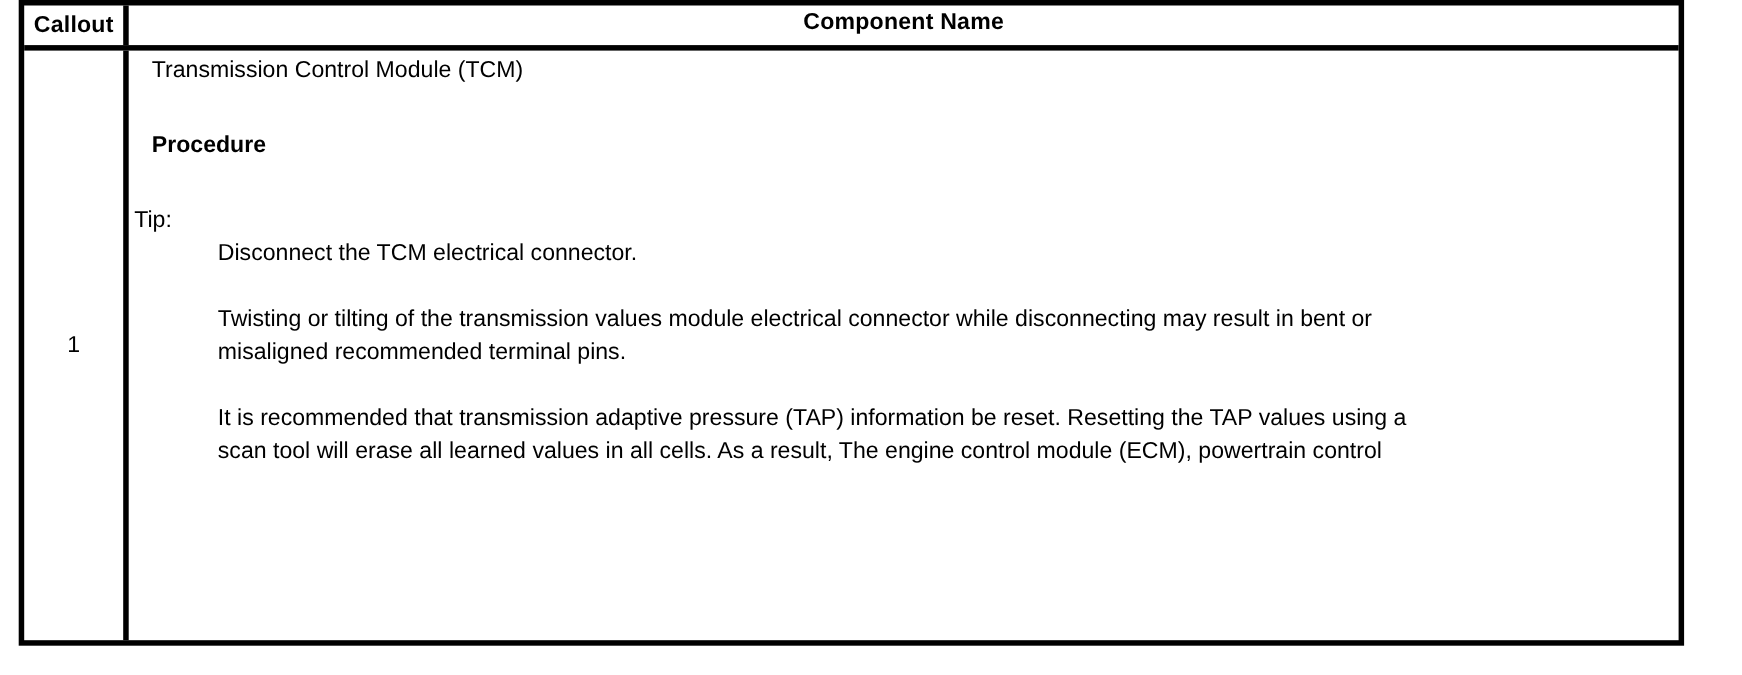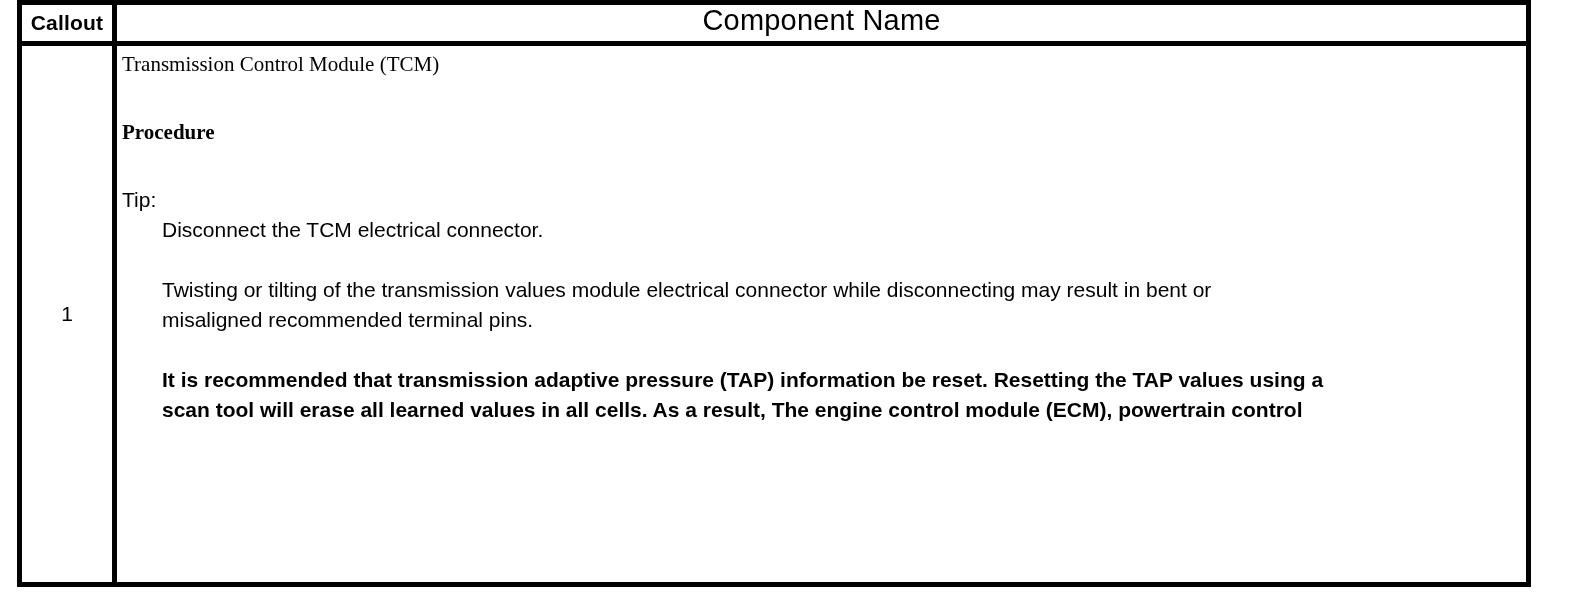--- a/index.html
+++ b/index.html
@@ -36,22 +36,22 @@
     font-size: 21px;
     font-weight: bold;
     letter-spacing: 0.2px;
   }
   .th-name {
     flex: 1;
     height: 30px;
     display: flex;
     align-items: center;
     justify-content: center;
-    font-size: 29px;
-    font-weight: normal;
+    font-size: 21px;
+    font-weight: bold;
     letter-spacing: 0.2px;
   }
   .tbody {
     display: flex;
     min-height: 536px;
   }
   .td-callout {
     width: 90px;
     flex: none;
     border-right: 5px solid #000000;
@@ -61,36 +61,34 @@
     font-size: 21px;
   }
   .td-content {
     flex: 1;
     box-sizing: border-box;
     padding: 3px 8px 20px 5px;
     font-size: 21px;
     line-height: 30px;
   }
   .para {
-    margin: 0 0 38px 0;
-    font-family: Liberation Serif, serif;
+    margin: 0 0 38px 16px;
   }
   .bold {
     font-weight: bold;
   }
   .tip-heading {
     margin: 0;
     font-weight: normal;
   }
   .tip-item {
-    margin: 0 0 30px 40px;
+    margin: 0 0 30px 76px;
   }
   .tip-item:last-child {
     margin-bottom: 0;
-    font-weight: bold;
   }
   .line {
     white-space: nowrap;
   }
 </style>
 </head>
 <body>
 
 <div class="doc-table">
   <div class="thead">

